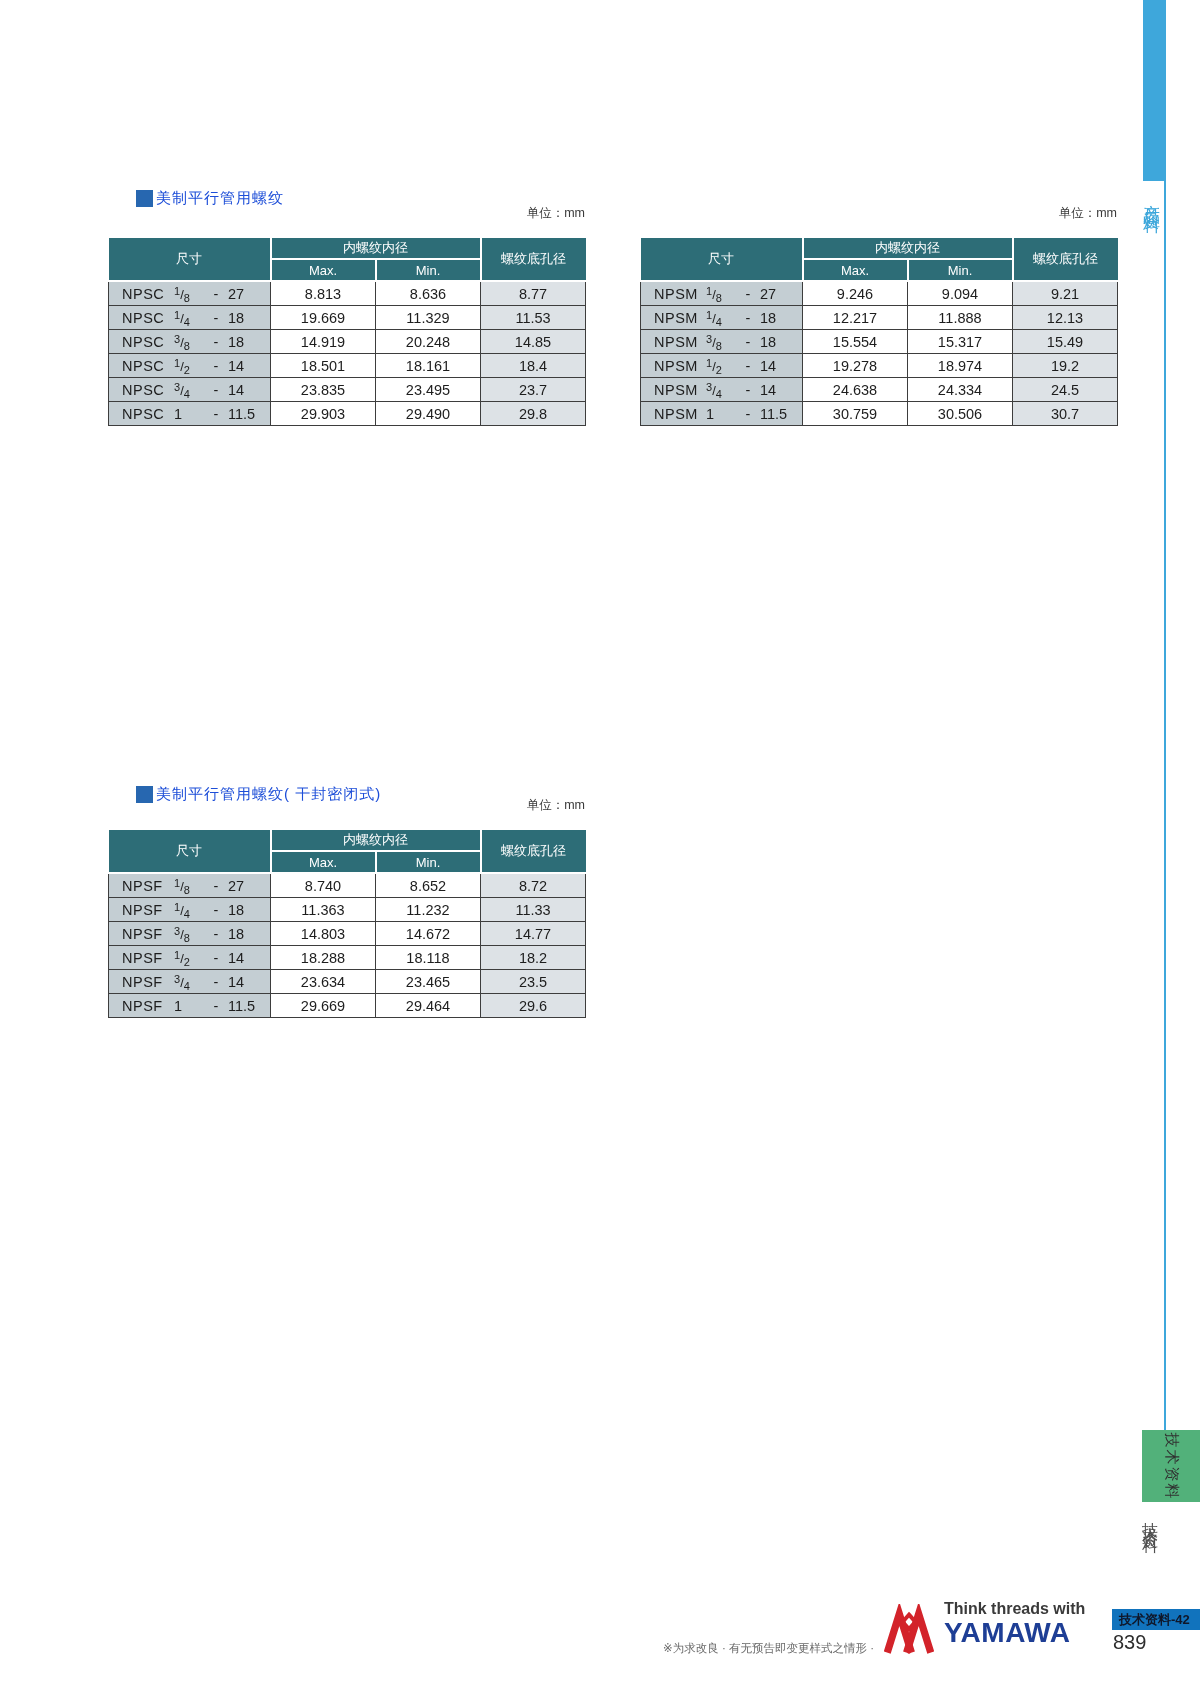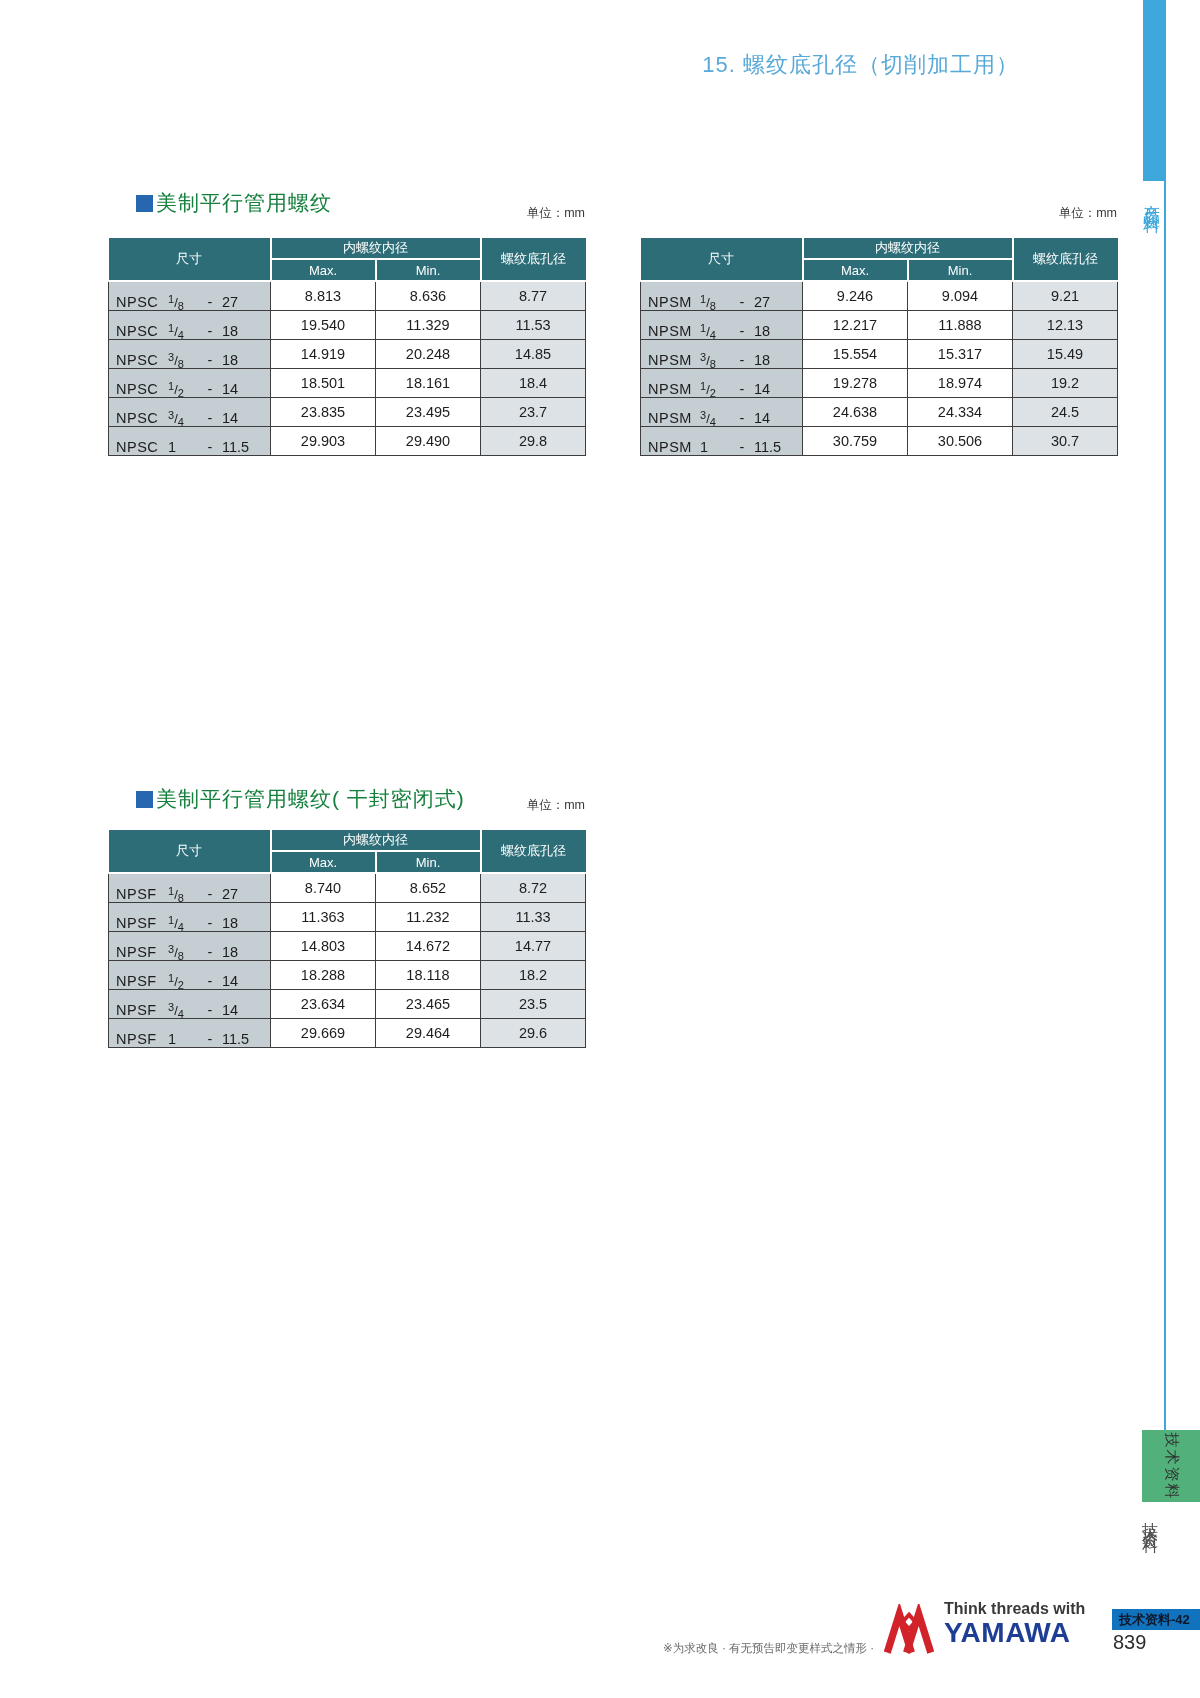--- a/index.html
+++ b/index.html
@@ -25,21 +25,21 @@
     display:flex; align-items:center; justify-content:center;
   }
   .rail-tab-green span{ transform:rotate(90deg); white-space:nowrap; font-size:15px; letter-spacing:2px; color:#303030; }
   .rail-text-bottom{
     position:absolute; left:1139px; top:1509px; writing-mode:vertical-rl;
     font-size:16px; letter-spacing:5px; color:#4f4f4f;
   }
   
   .section-title{
     position:absolute; display:flex; align-items:center;
-    font-size:21px; letter-spacing:1px; color:#15803d;padding-left:32px;
+    font-size:15px; letter-spacing:1px; color:#1d4ed8;padding-left:32px;
   }
   .section-title .sq{ width:17px; height:17px; background:#2767b0; margin-right:3px; flex:0 0 auto; }
   #sec1{ left:104px; top:189px; }
   #sec2{ left:104px; top:785px; }
   
   .table-block{ position:absolute; width:477px; }
   #tb1{ left:108px; top:205px; }
   #tb2{ left:640px; top:205px; }
   #tb3{ left:108px; top:797px; }
   .unit{ text-align:right; font-size:12.5px; color:#3b3b3b; padding-bottom:17px; height:16px; }
@@ -53,21 +53,21 @@
   .h-pilot{ border-left:2px solid #fff; border-bottom:2px solid #fff; }
   .h-max{ border-right:2px solid #fff; border-bottom:2px solid #fff; }
   .h-min{ border-bottom:2px solid #fff; }
   .spec-table td{
     height:23px; padding:0; font-size:14.5px; color:#1d1d1d; text-align:center;
     border:1.5px solid #3d3d3d;
   }
   .c-size{ background:#c4ced3; }
   .c-max,.c-min{ background:#ffffff; }
   .c-pilot{ background:#dde2e6; }
-  .c-size .in{ display:flex; align-items:center; padding-left:7px;margin-top:12px; }
+  .c-size .in{ display:flex; align-items:center; padding-left:13px; }
   .sz-name{ width:52px; letter-spacing:0.5px; text-align:left; }
   .fr{ width:30px; text-align:left; }
   .fn{ font-size:11px; position:relative; top:-4px; }
   .fs{ font-size:13px; }
   .fd{ font-size:11px; position:relative; top:3px; }
   .fr.whole{ font-size:14.5px; }
   .sz-dash{ width:24px; text-align:center; }
   .sz-tpi{ text-align:left; }
   
   .footer-note{
@@ -83,21 +83,20 @@
     background:#1173bd; color:#0f172a; font-size:13px; font-weight:600;
     line-height:21px; padding-left:7px;
   }
   .page-number{ position:absolute; left:1113px; top:1631px; font-size:20px; color:#2e2e2e; }
 </style>
 </head>
 <body>
 
 <div class="page">
 
-  <div class="page-title">15. 螺纹底孔径（切削加工用）</div>
 
   <div class="rail-bar-top"></div>
   <div class="rail-line"></div>
   <div class="rail-text-top">产品资料</div>
   <div class="rail-tab-green">
     <span>技术资料</span>
   </div>
   <div class="rail-text-bottom">技术资料</div>
 
   <div class="section-title" id="sec1">
@@ -141,21 +140,21 @@
             </tr>
             <tr>
               <td class="c-size">
                 <span class="in">
                   <span class="sz-name">NPSC</span>
                   <span class="fr"><span class="fn">1</span><span class="fs">/</span><span class="fd">4</span></span>
                   <span class="sz-dash">-</span>
                   <span class="sz-tpi">18</span>
                 </span>
               </td>
-              <td class="c-max">19.540</td>
+              <td class="c-max">19.669</td>
               <td class="c-min">11.329</td>
               <td class="c-pilot">11.53</td>
             </tr>
             <tr>
               <td class="c-size">
                 <span class="in">
                   <span class="sz-name">NPSC</span>
                   <span class="fr"><span class="fn">3</span><span class="fs">/</span><span class="fd">8</span></span>
                   <span class="sz-dash">-</span>
                   <span class="sz-tpi">18</span>

